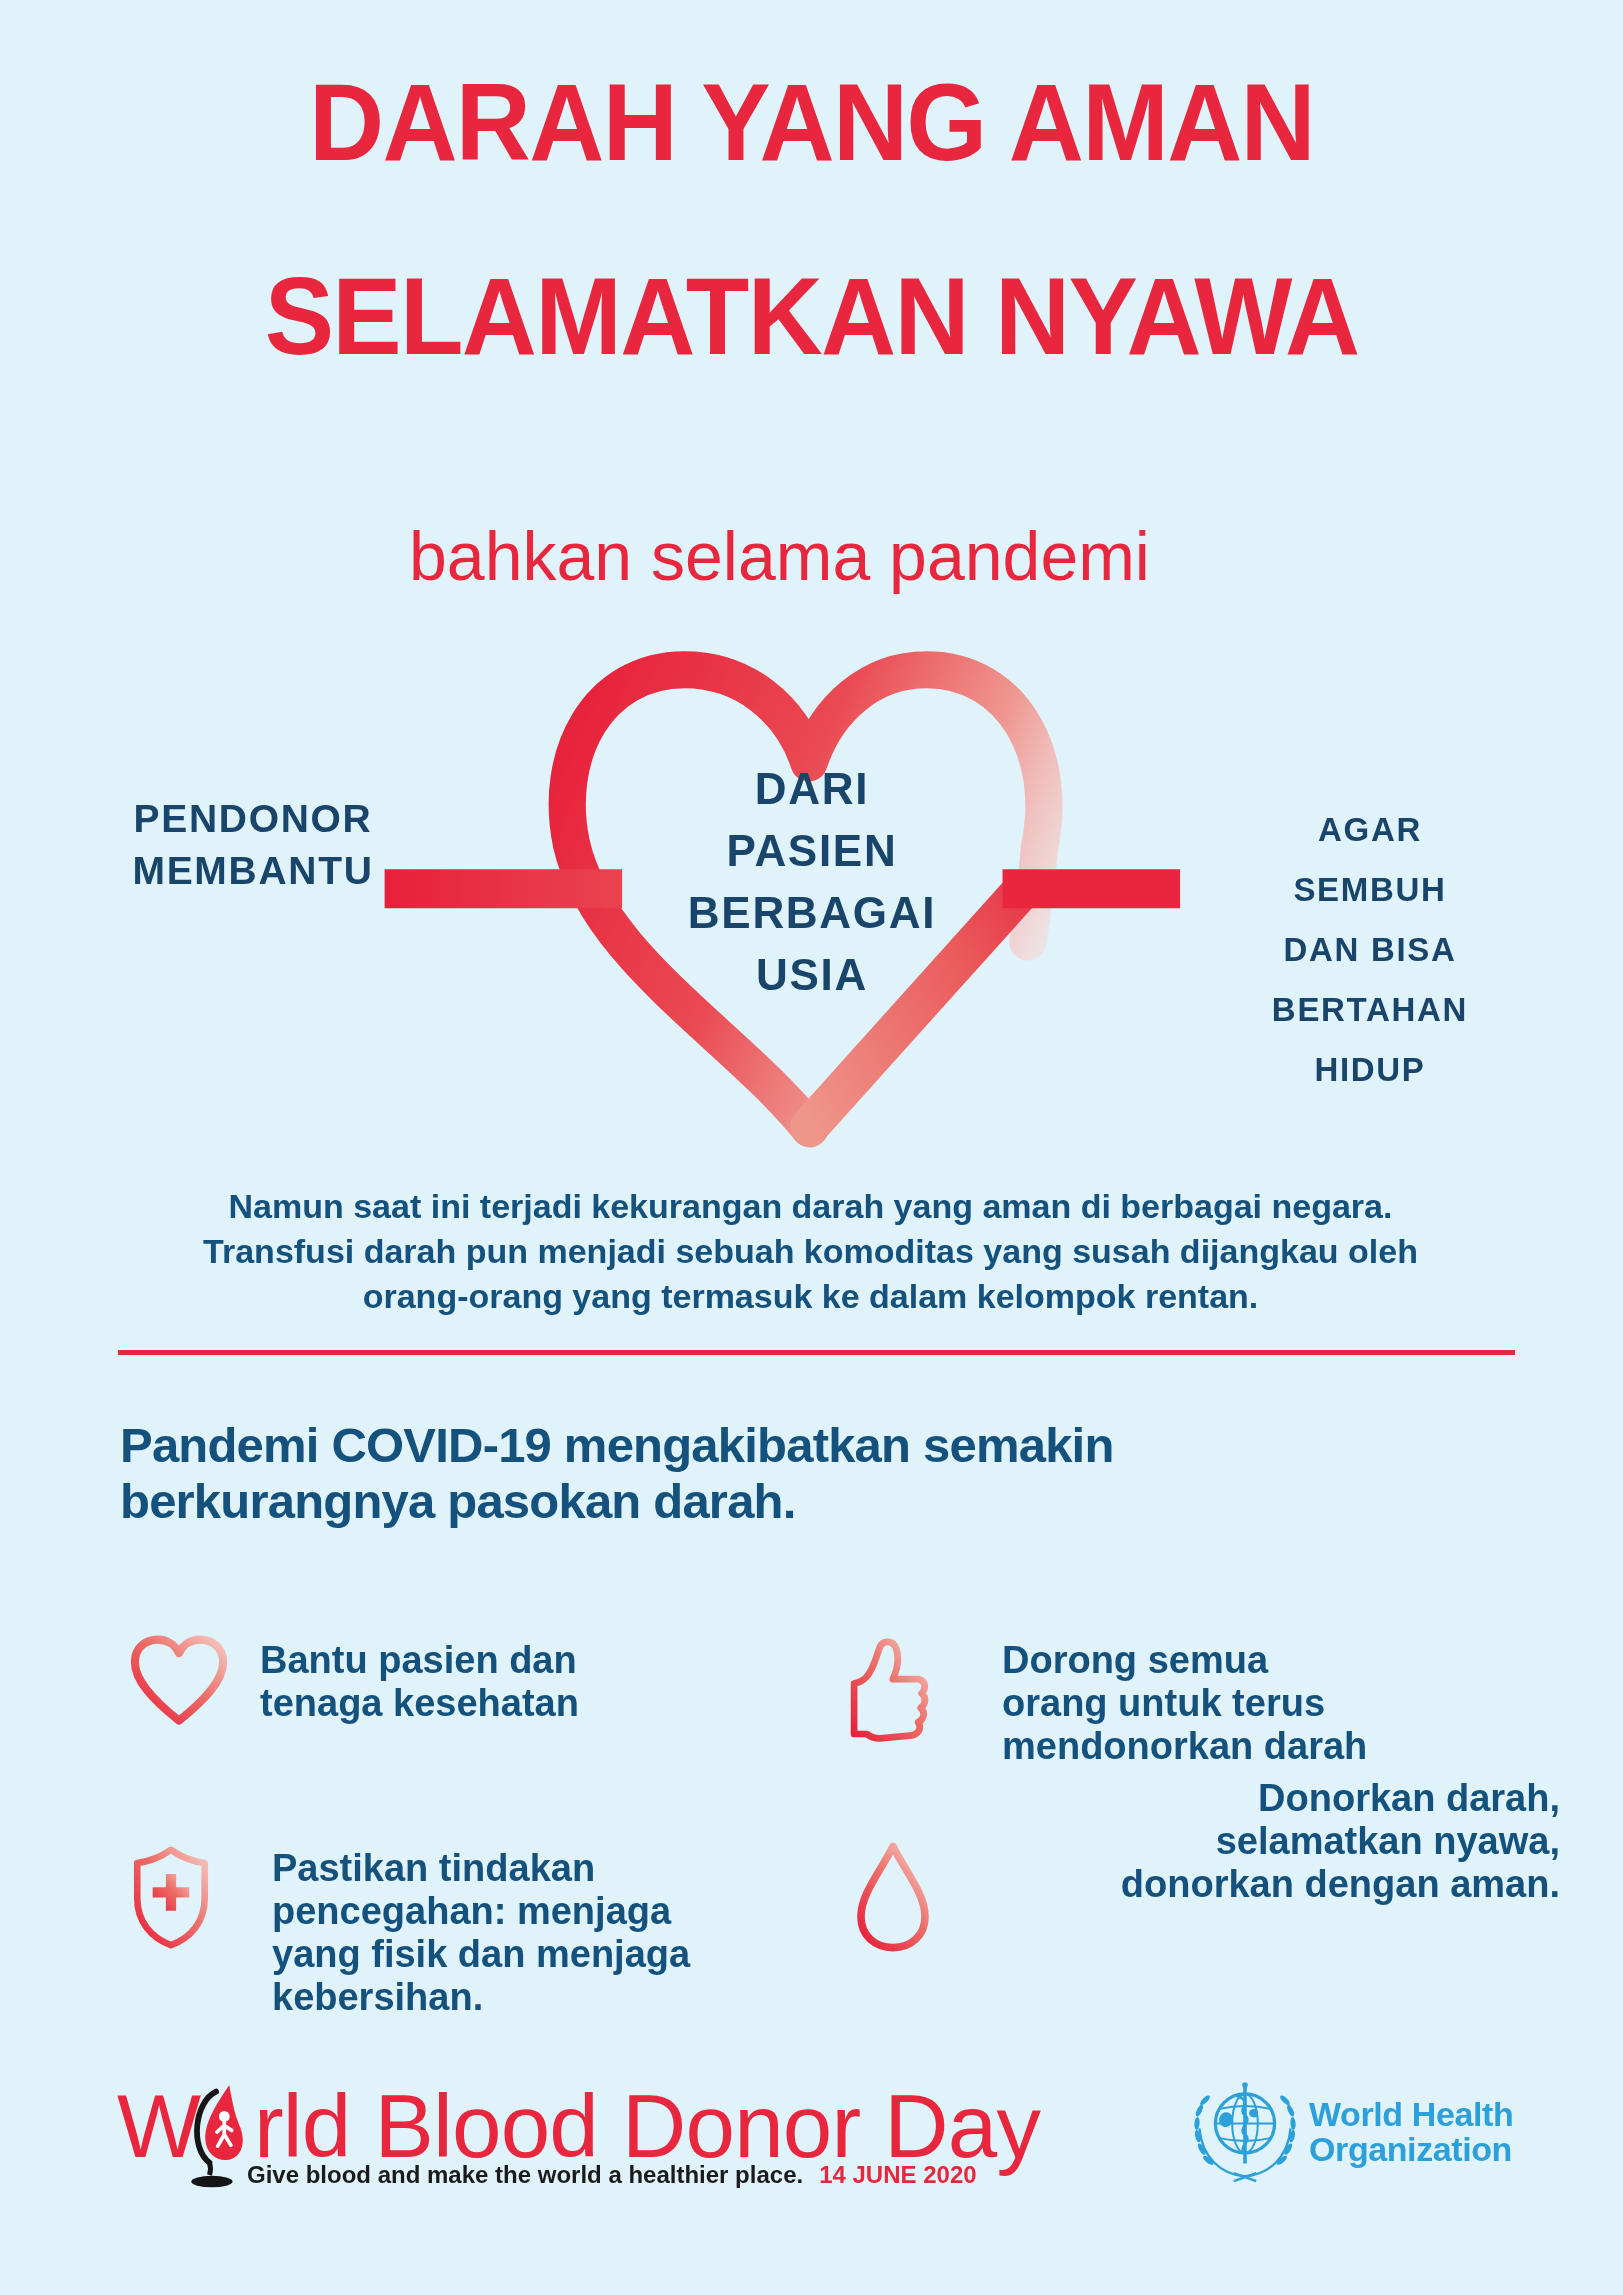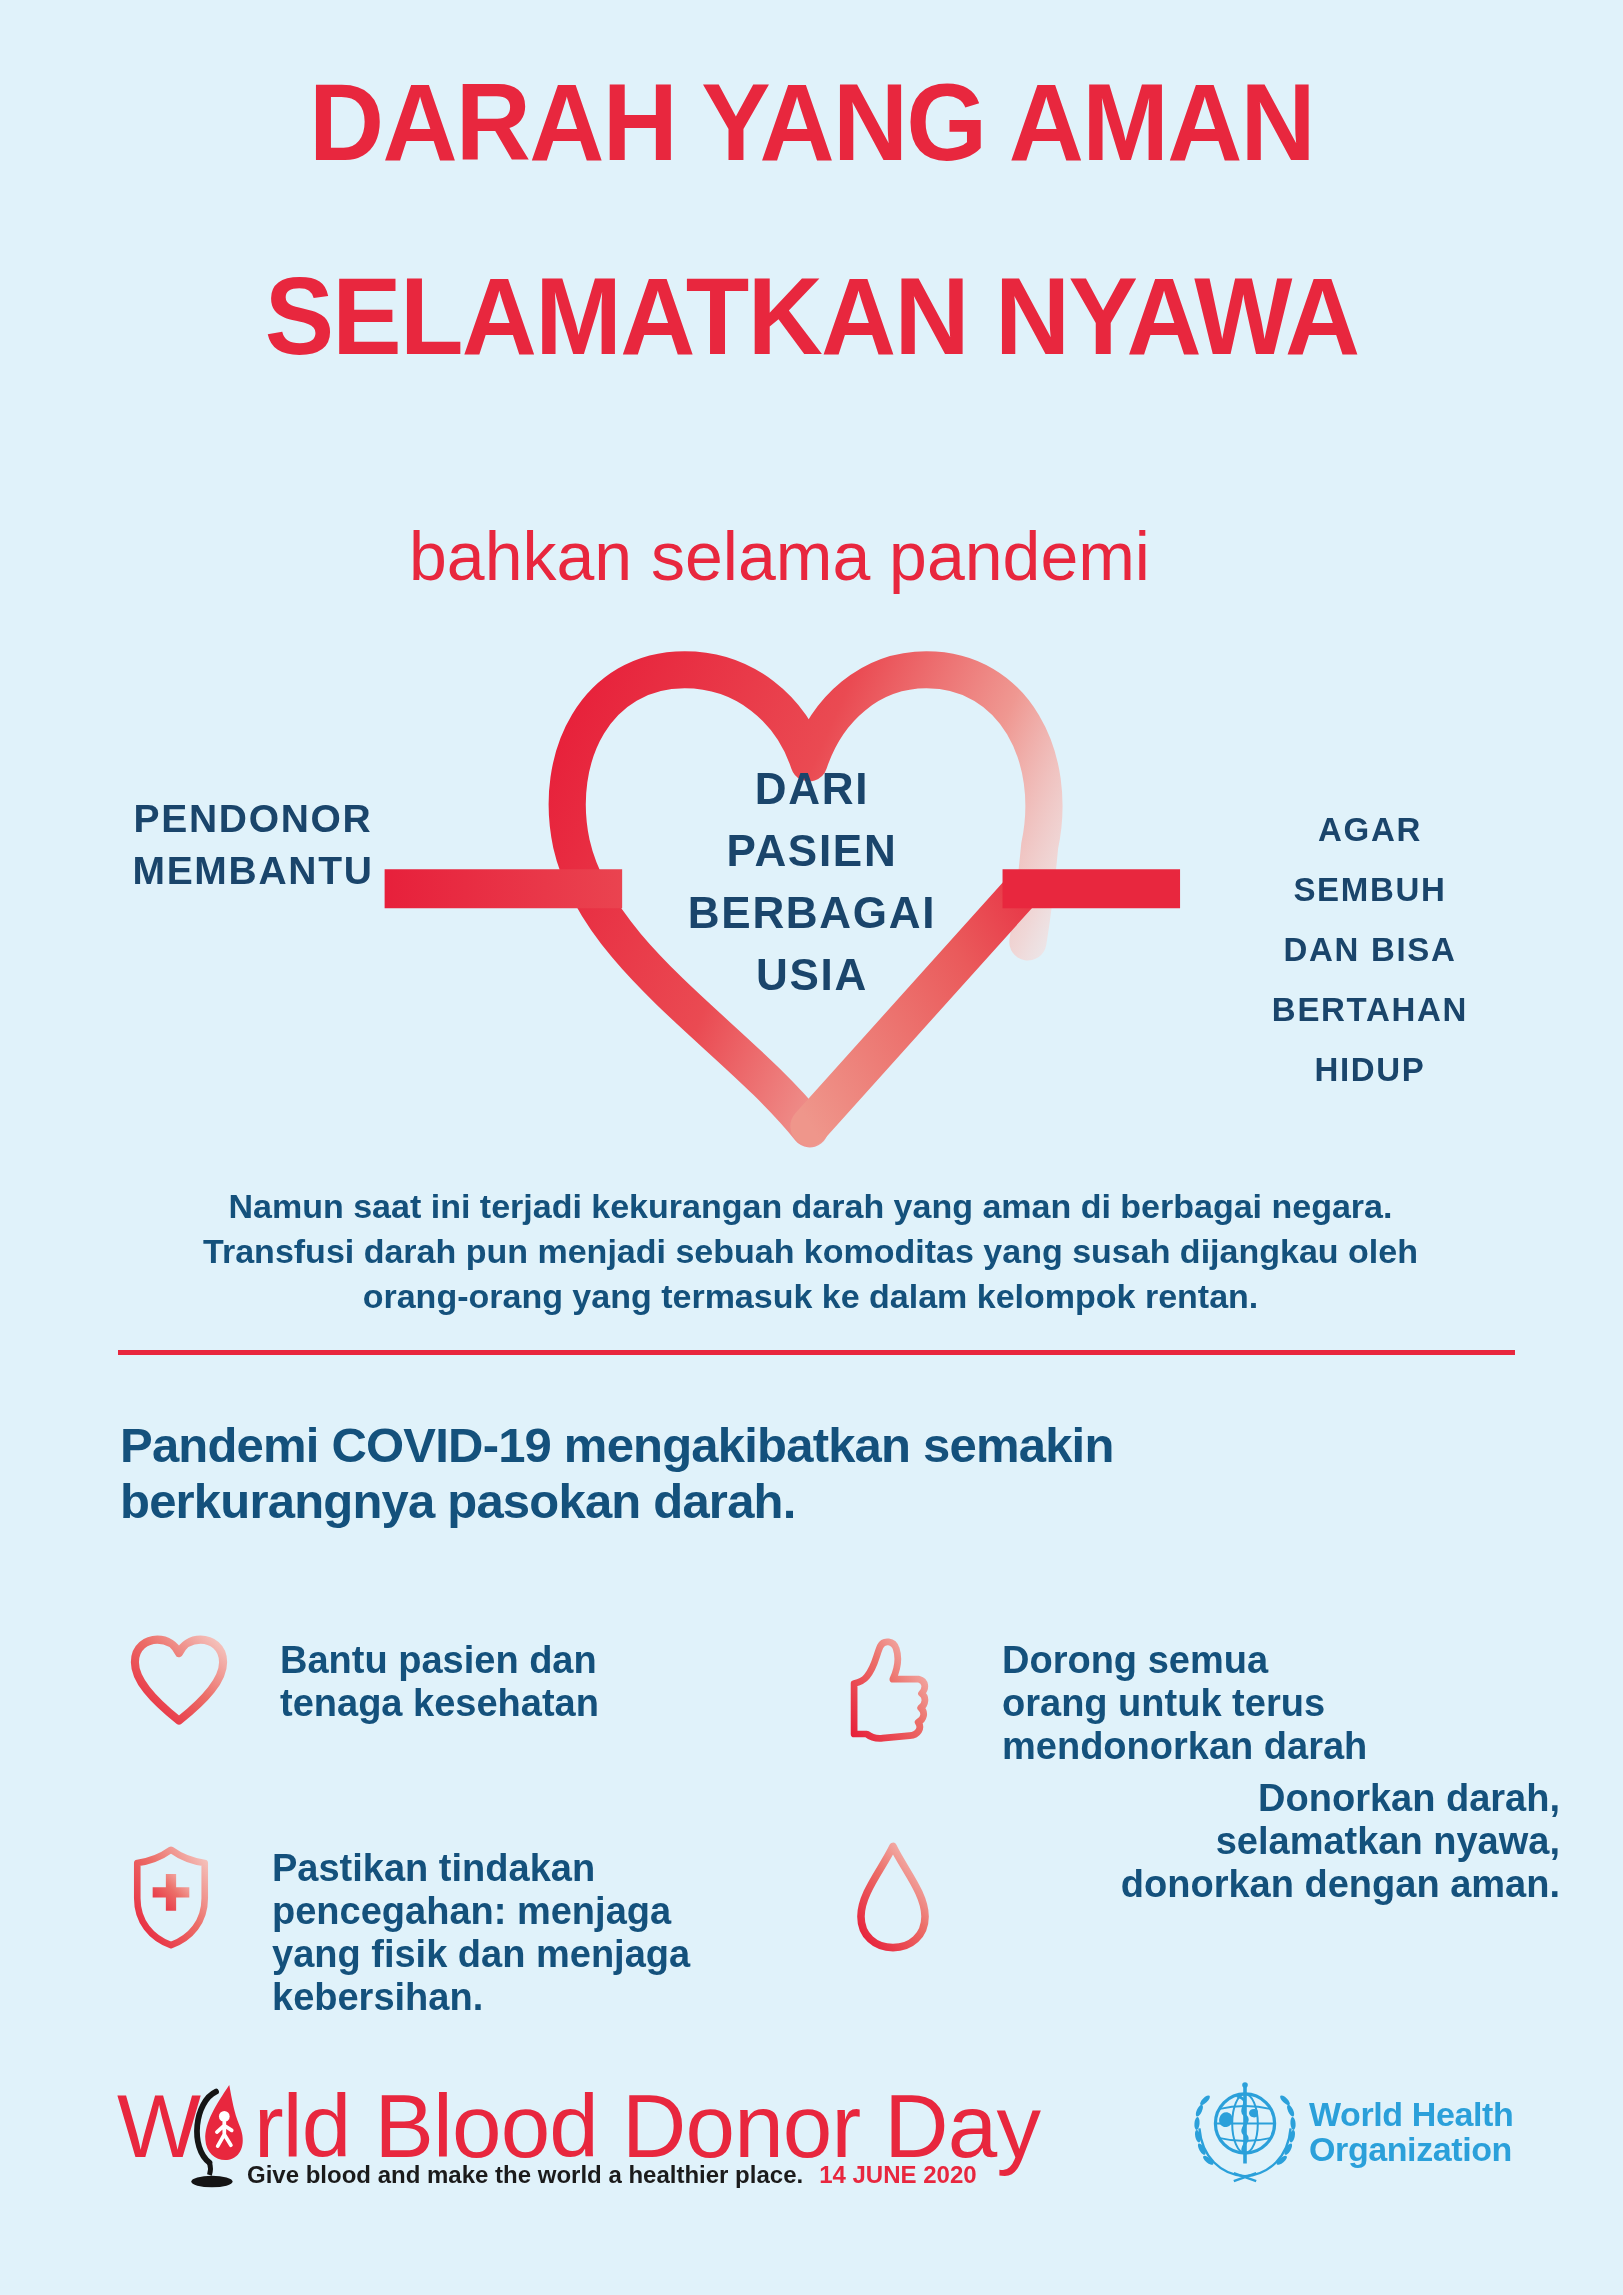--- a/index.html
+++ b/index.html
@@ -18,21 +18,21 @@
   .title{left:0;width:1623px;color:var(--red,#E8273E);font-weight:700;font-size:104px;line-height:106px;letter-spacing:-1.7px;text-align:center;transform:scaleY(1.06);transform-origin:top center;}
   .subtitle{left:0;top:517px;width:1559px;color:var(--red,#E8273E);font-weight:500;font-size:68px;text-align:center;letter-spacing:0px;}
   .caps-label{font-weight:700;letter-spacing:1.7px;color:var(--navy-dark,#1A456B);text-align:center;}
   .label-left{left:101px;top:793px;width:304px;font-size:39px;line-height:52px;}
   .label-center{left:643px;top:758px;width:338px;font-size:44px;line-height:62px;}
   .label-right{left:1201px;top:800px;width:338px;font-size:33px;line-height:60px;}
   .paragraph{left:0;top:1184px;width:1601px;color:var(--navy,#14517C);font-weight:600;font-size:34px;line-height:45px;text-align:center;padding-left:20px;}
   .divider{left:118px;top:1350px;width:1397px;height:5px;background:var(--red,#E8273E);}
   .section-heading{left:120px;top:1417px;width:1268px;color:var(--navy,#14517C);font-weight:700;font-size:49px;line-height:56px;letter-spacing:-0.8px;}
   .item-text{color:var(--navy,#14517C);font-weight:700;font-size:38px;line-height:43px;}
-  .item-text-r1l{left:280px;top:1639px;width:524px;}
+  .item-text-r1l{left:260px;top:1639px;width:524px;}
   .item-text-r1r{left:1002px;top:1639px;width:541px;}
   .item-text-r2l{left:272px;top:1847px;width:541px;}
   .item-text-r2r{left:1002px;top:1777px;width:558px;text-align:right;}
   .wbdd-text{color:var(--red,#E8273E);font-weight:500;font-size:89px;line-height:89px;letter-spacing:-0.8px;}
   .tagline{left:247px;top:2161px;font-size:24px;color:var(--black,#1B1B1B);font-weight:700;}
   .tagline .date{color:var(--red,#E8273E);margin-left:16px;font-weight:700;}
   .who-text{left:1309px;top:2097px;color:var(--who-blue,#2BA0DA);font-weight:700;font-size:34px;line-height:35px;letter-spacing:-0.4px;}
 </style>
 </head>
 <body>

